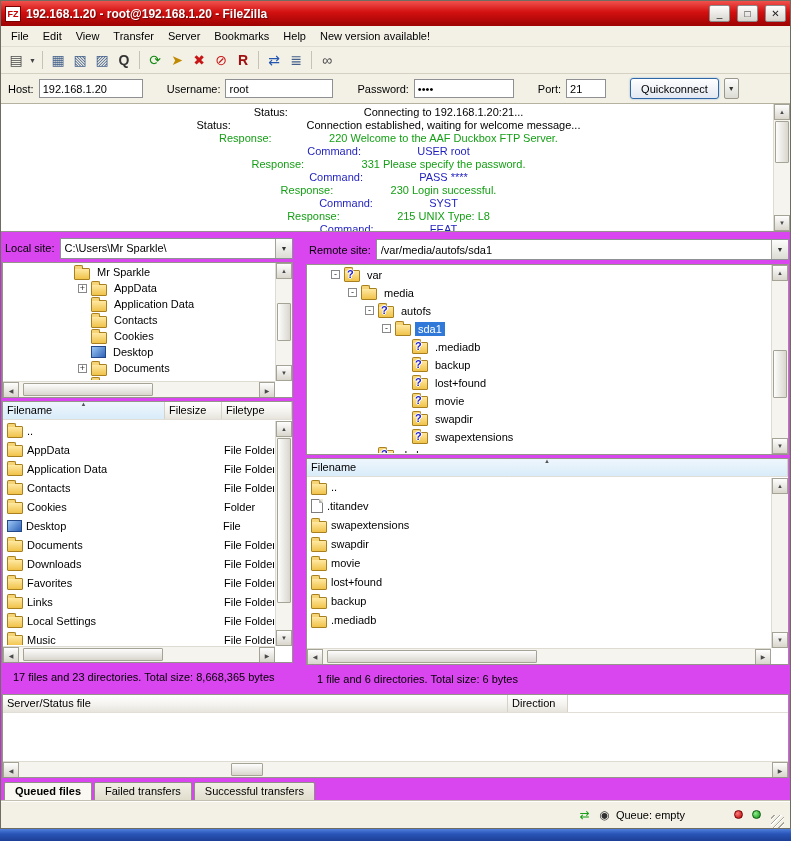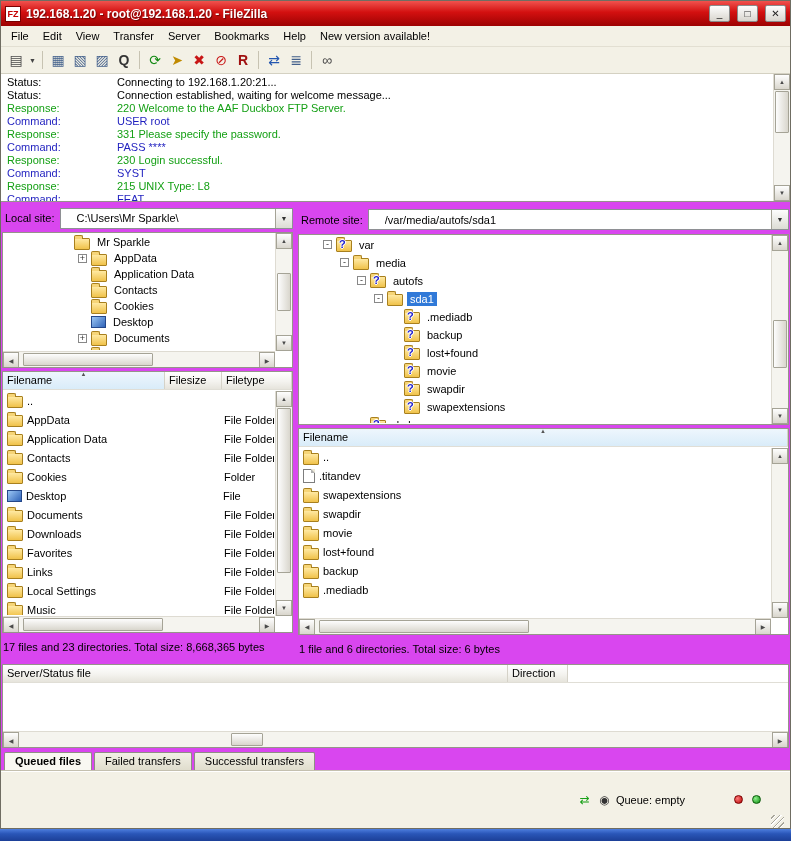--- a/index.html
+++ b/index.html
@@ -38,44 +38,44 @@
   .qinput { height:19px; border:1px solid #8e9094; background:#fff; padding:1px 3px; }
   .qgap { width:14px; }
   .qc-btn { height:21px; padding:0 10px; background:linear-gradient(#fefefe,#e2e8f2); border:1px solid #2f66a6;
             border-radius:3px; box-shadow:0 0 2px #86b3e0; }
   .qc-dd { width:15px; height:21px; background:linear-gradient(#fdfdfd,#dcdcd4); border:1px solid #9a988c;
            border-radius:2px; font-size:7px; display:flex; align-items:center; justify-content:center; color:#333; }
 
   
   .log { height:128px; flex:none; position:relative; background:#fff; border-bottom:1px solid #96938a; overflow:hidden;
          padding:2px 20px 0 6px; }
-  .log-line { display:flex; line-height:13px; white-space:pre; }
+  .log-line { display:flex; line-height:13px; white-space:pre;justify-content:center; }
   .log-label { width:110px; flex:none; }
   .log-line.status { color:#000; }
   .log-line.response { color:#15a015; }
   .log-line.command { color:#1f1fbf; }
 
   
   .sb-v { position:absolute; top:0; right:0; bottom:0; width:17px; background:#f5f4ef; border-left:1px solid #dedbd2; }
   .sb-h { position:absolute; left:0; right:0; bottom:0; height:16px; background:#f5f4ef; border-top:1px solid #dedbd2; }
   .sb-btn { position:absolute; width:16px; height:16px; background:linear-gradient(#fefefe,#d9d6cd);
             border:1px solid #a5a396; font-size:6px; color:#4a4a4a; display:flex; align-items:center; justify-content:center; }
   .sb-thumb-v { position:absolute; left:1px; right:1px; background:linear-gradient(to right,#fdfdfd,#d9d6cd);
                 border:1px solid #a5a396; border-radius:1px; }
   .sb-thumb-h { position:absolute; top:1px; bottom:1px; background:linear-gradient(#fdfdfd,#d9d6cd);
                 border:1px solid #a5a396; border-radius:1px; }
 
   
-  .panes { flex:none; height:458px; display:flex; gap:5px; padding:4px 1px 0 1px; }
+  .panes { flex:none; height:458px; display:flex; gap:13px; padding:4px 1px 0 1px; }
   .pane { display:flex; flex-direction:column; }
   .pane-left { width:291px; flex:none; }
   .pane-right { flex:1; min-width:0;justify-content:center; }
   .site-row { height:24px; flex:none; display:flex; align-items:center; gap:5px; padding-left:3px; margin-bottom:2px; }
   .combo { flex:1; height:21px; border:1px solid #8e9094; background:#fff; display:flex; }
-  .combo input { flex:1; min-width:0; border:none; outline:none; padding:1px 16px; background:#fff; }
+  .combo input { flex:1; min-width:0; border:none; outline:none; padding:1px 4px; background:#fff; }
   .combo-dd { width:17px; flex:none; background:linear-gradient(#fdfdfd,#dcdcd4); border-left:1px solid #a5a396;
               font-size:7px; color:#333; display:flex; align-items:center; justify-content:center; }
 
   .tree-box { position:relative; background:#fff; border:1px solid #96938a; overflow:hidden; flex:none; }
   .tree-rows { position:absolute; left:1px; top:1px; right:18px; bottom:1px; overflow:hidden; }
   .trow { display:flex; align-items:center; white-space:nowrap; }
   .trow.h16 { height:16px; } .trow.h18 { height:18px; }
   .exp { width:9px; height:9px; flex:none; border:1px solid #888; background:#fff; font-size:9px; line-height:7px;
          text-align:center; color:#333; margin-right:4px; }
   .exp:empty { visibility:hidden; }
@@ -100,21 +100,21 @@
            background:linear-gradient(#ffffff,#f4f3ef 55%,#e6e4dc); }
   .hcell.sorted { background:linear-gradient(#eef6fd,#d9ecf9); }
   .sort-arrow { position:absolute; top:-1px; left:50%; transform:translateX(-50%); font-size:6px; color:#555; }
   .list-rows { position:absolute; left:1px; right:18px; top:19px; bottom:17px; overflow:hidden; }
   .lrow { height:19px; display:flex; align-items:center; padding-left:3px; white-space:nowrap; }
   .cname { width:140px; flex:none; overflow:hidden; }
   .csize { width:57px; flex:none; }
   .ctype { flex:1; overflow:hidden; }
   .rname { flex:1; overflow:hidden; }
 
-  .status-line { height:20px; flex:none; padding:4px 2px 0 1px; white-space:nowrap; overflow:hidden; }
+  .status-line { height:20px; flex:none; padding:4px 2px 0 11px; white-space:nowrap; overflow:hidden; }
 
   
   .queue-panel { flex:none; height:84px; margin:4px 1px 0 1px; position:relative; background:#fff;
                  border:1px solid #96938a; overflow:hidden; }
   .tabsbar { flex:none; height:22px; display:flex; align-items:flex-end; padding:2px 3px 0 3px; }
   .tab { padding:2px 10px 3px; margin-right:2px; border:1px solid #8f8d85; border-bottom:none;
          border-radius:2px 2px 0 0; background:linear-gradient(#f2f0e6,#e0ddcd); white-space:nowrap; }
   .tab.active { background:#f9f8f2; font-weight:bold; }
 
   
@@ -170,20 +170,36 @@
     <div class="tool tc-red">✖</div>
     <div class="tool tc-red">⊘</div>
     <div class="tool tc-dred">R</div>
     <div class="tool-sep"></div>
     <div class="tool tc-blue">⇄</div>
     <div class="tool tc-steel">≣</div>
     <div class="tool-sep"></div>
     <div class="tool tc-gray">∞</div>
   </div>
 
+  <div class="quickbar">
+    <span>Host:</span>
+    <input class="qinput" style="width: 104px;" value="192.168.1.20">
+    <span class="qgap"></span>
+    <span>Username:</span>
+    <input class="qinput" style="width: 108px;" value="root">
+    <span class="qgap"></span>
+    <span>Password:</span>
+    <input class="qinput" style="width: 100px;" value="••••">
+    <span class="qgap"></span>
+    <span>Port:</span>
+    <input class="qinput" style="width: 40px;" value="21">
+    <span class="qgap"></span>
+    <button class="qc-btn">Quickconnect</button>
+    <div class="qc-dd">▼</div>
+  </div>
 
   <div class="log">
     <div class="log-line status"><span class="log-label">Status:</span><span>Connecting to 192.168.1.20:21...</span></div>
     <div class="log-line status"><span class="log-label">Status:</span><span>Connection established, waiting for welcome message...</span></div>
     <div class="log-line response"><span class="log-label">Response:</span><span>220 Welcome to the AAF Duckbox FTP Server.</span></div>
     <div class="log-line command"><span class="log-label">Command:</span><span>USER root</span></div>
     <div class="log-line response"><span class="log-label">Response:</span><span>331 Please specify the password.</span></div>
     <div class="log-line command"><span class="log-label">Command:</span><span>PASS ****</span></div>
     <div class="log-line response"><span class="log-label">Response:</span><span>230 Login successful.</span></div>
     <div class="log-line command"><span class="log-label">Command:</span><span>SYST</span></div>

